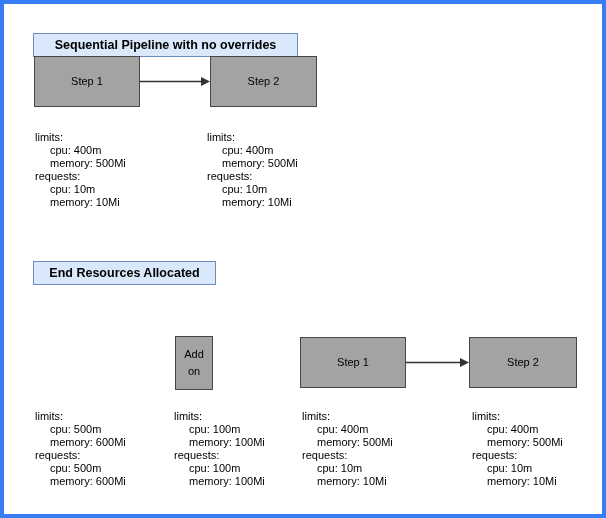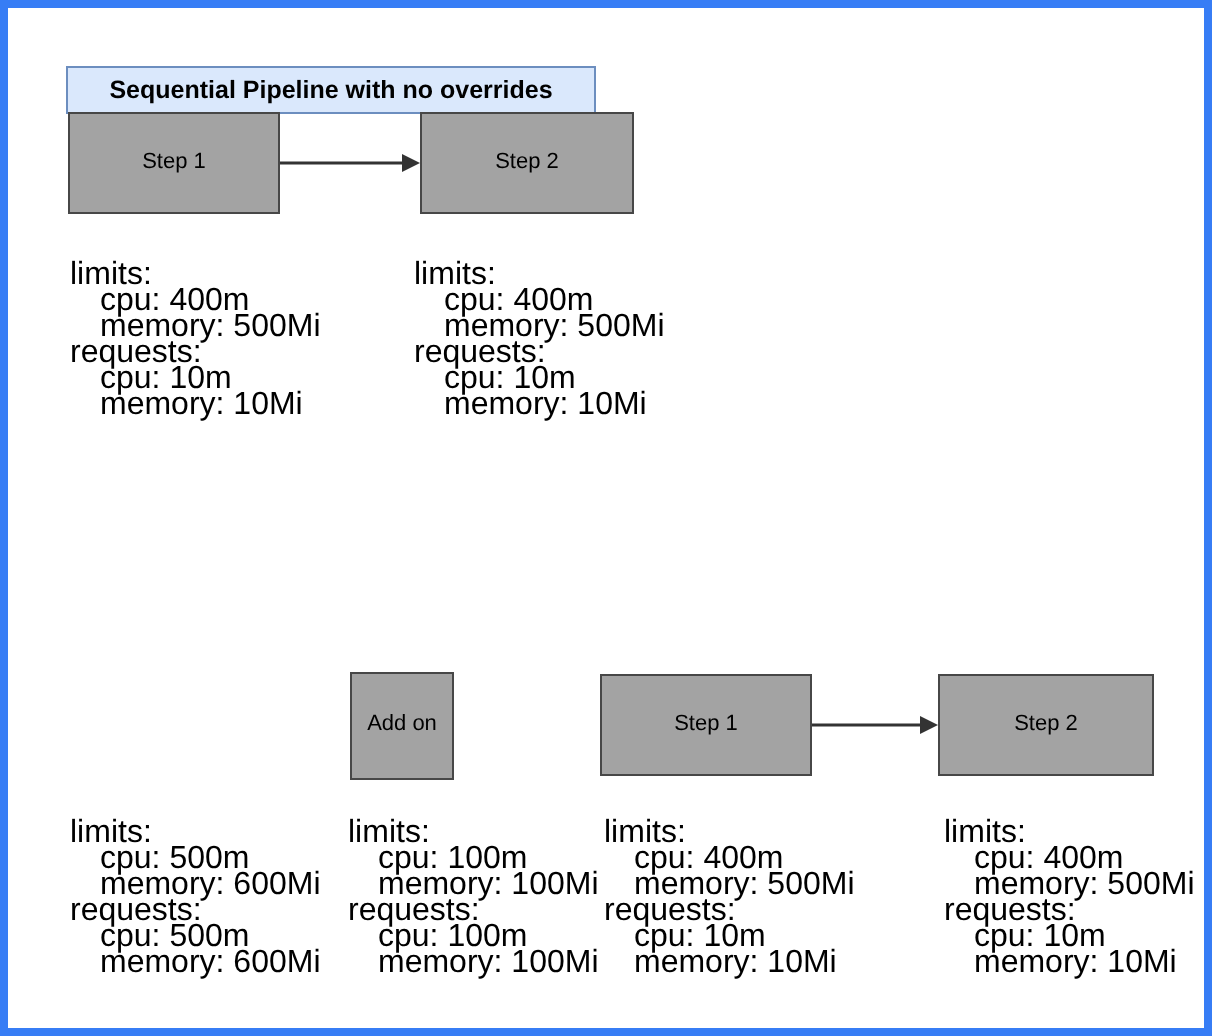--- a/index.html
+++ b/index.html
@@ -35,21 +35,21 @@
     background: #a3a3a3;
     border: 1.5px solid #474747;
     font-size: 11px;
     text-align: center;
     line-height: 1.55;
     padding: 2px;
   }
   .arrow { position: absolute; }
   .res-block {
     position: absolute;
-    font-size: 16px;
+    font-size: 11px;
     line-height: 13px;
     white-space: nowrap;
   }
   .ln { display: block; }
   .ln.indent { padding-left: 15px; }
 </style>
 </head>
 <body>
 
 <div class="canvas">
@@ -76,23 +76,24 @@
 
   <div class="res-block" style="left:203px; top:127px;">
     <span class="ln">limits:</span>
     <span class="ln indent">cpu: 400m</span>
     <span class="ln indent">memory: 500Mi</span>
     <span class="ln">requests:</span>
     <span class="ln indent">cpu: 10m</span>
     <span class="ln indent">memory: 10Mi</span>
   </div>
 
+  <div class="section-title" style="left:29px; top:257px; width:183px; height:24px;">End Resources Allocated</div>
 
 
-  <div class="node" style="left:171px; top:332px; width:52px; height:54px;">Add on</div>
+  <div class="node" style="left:171px; top:332px; width:38px; height:54px;">Add on</div>
 
   <div class="node" style="left:296px; top:333px; width:106px; height:51px;">Step 1</div>
 
   <svg class="arrow" style="left:402px; top:353px;" width="63" height="11">
     <line x1="0" y1="5.5" x2="54" y2="5.5" stroke="#333333" stroke-width="1.5"></line>
     <polygon points="54,1 63,5.5 54,10" fill="#333333"></polygon>
   </svg>
 
   <div class="node" style="left:465px; top:333px; width:108px; height:51px;">Step 2</div>
 

